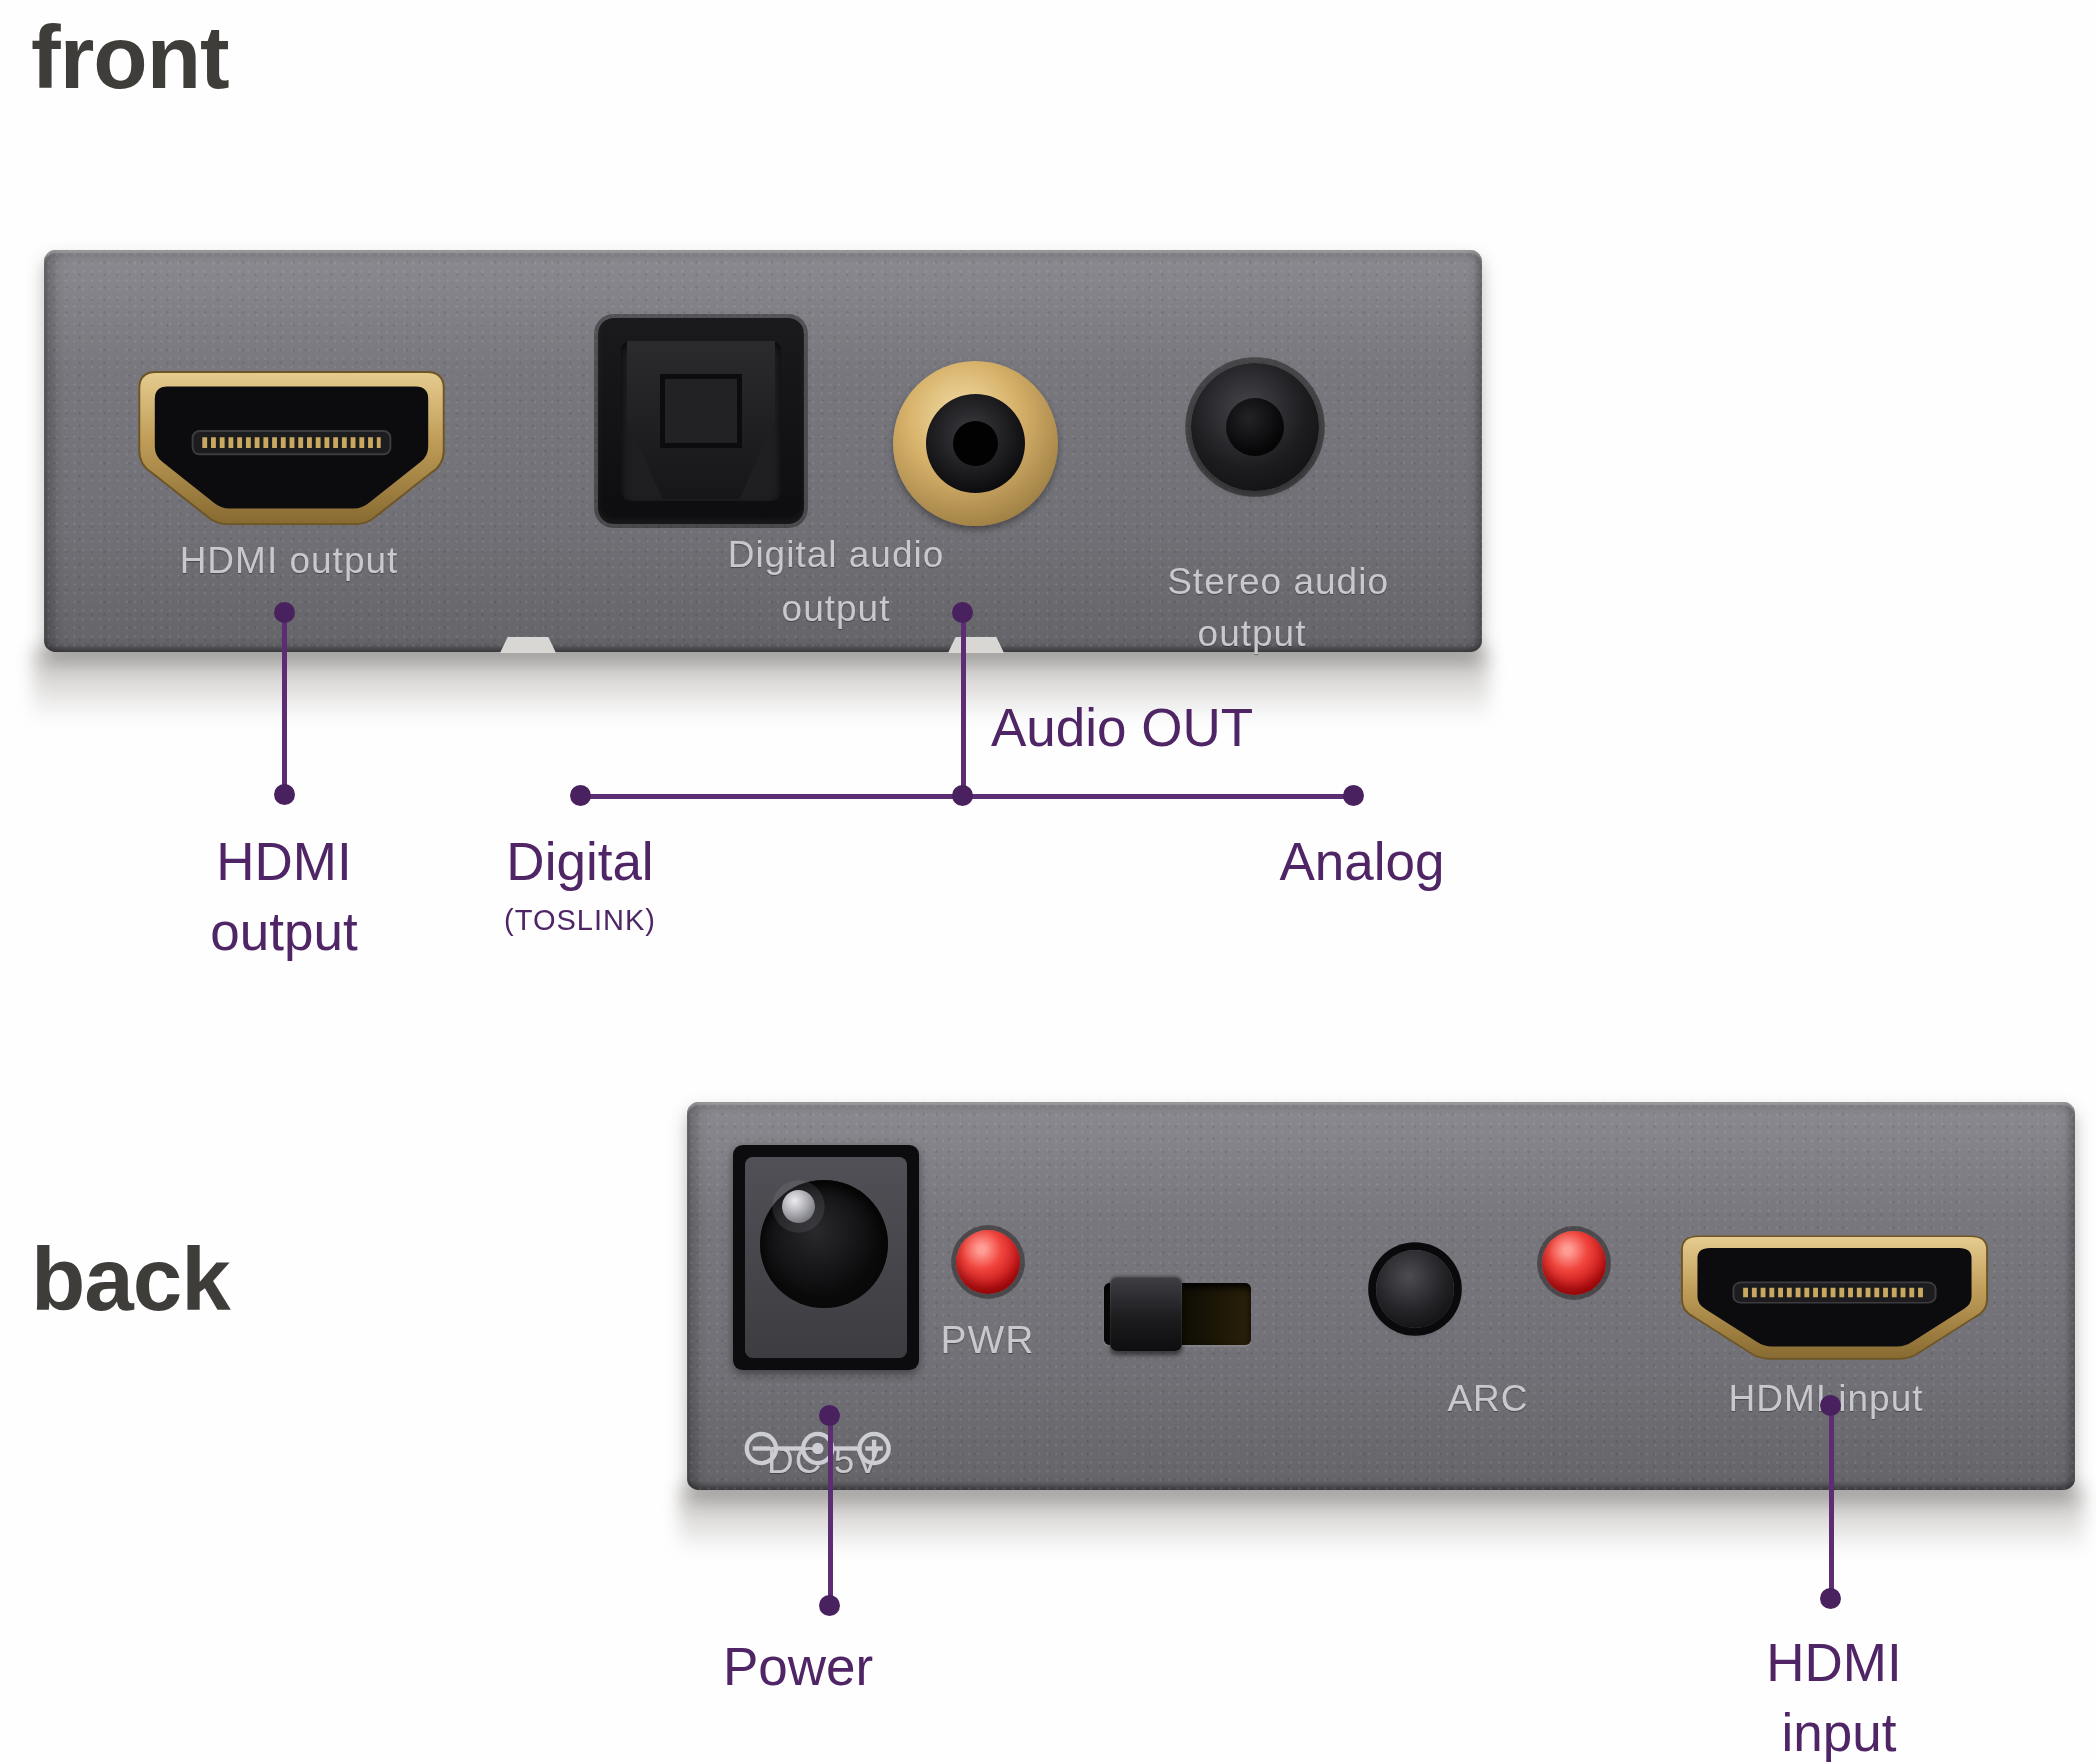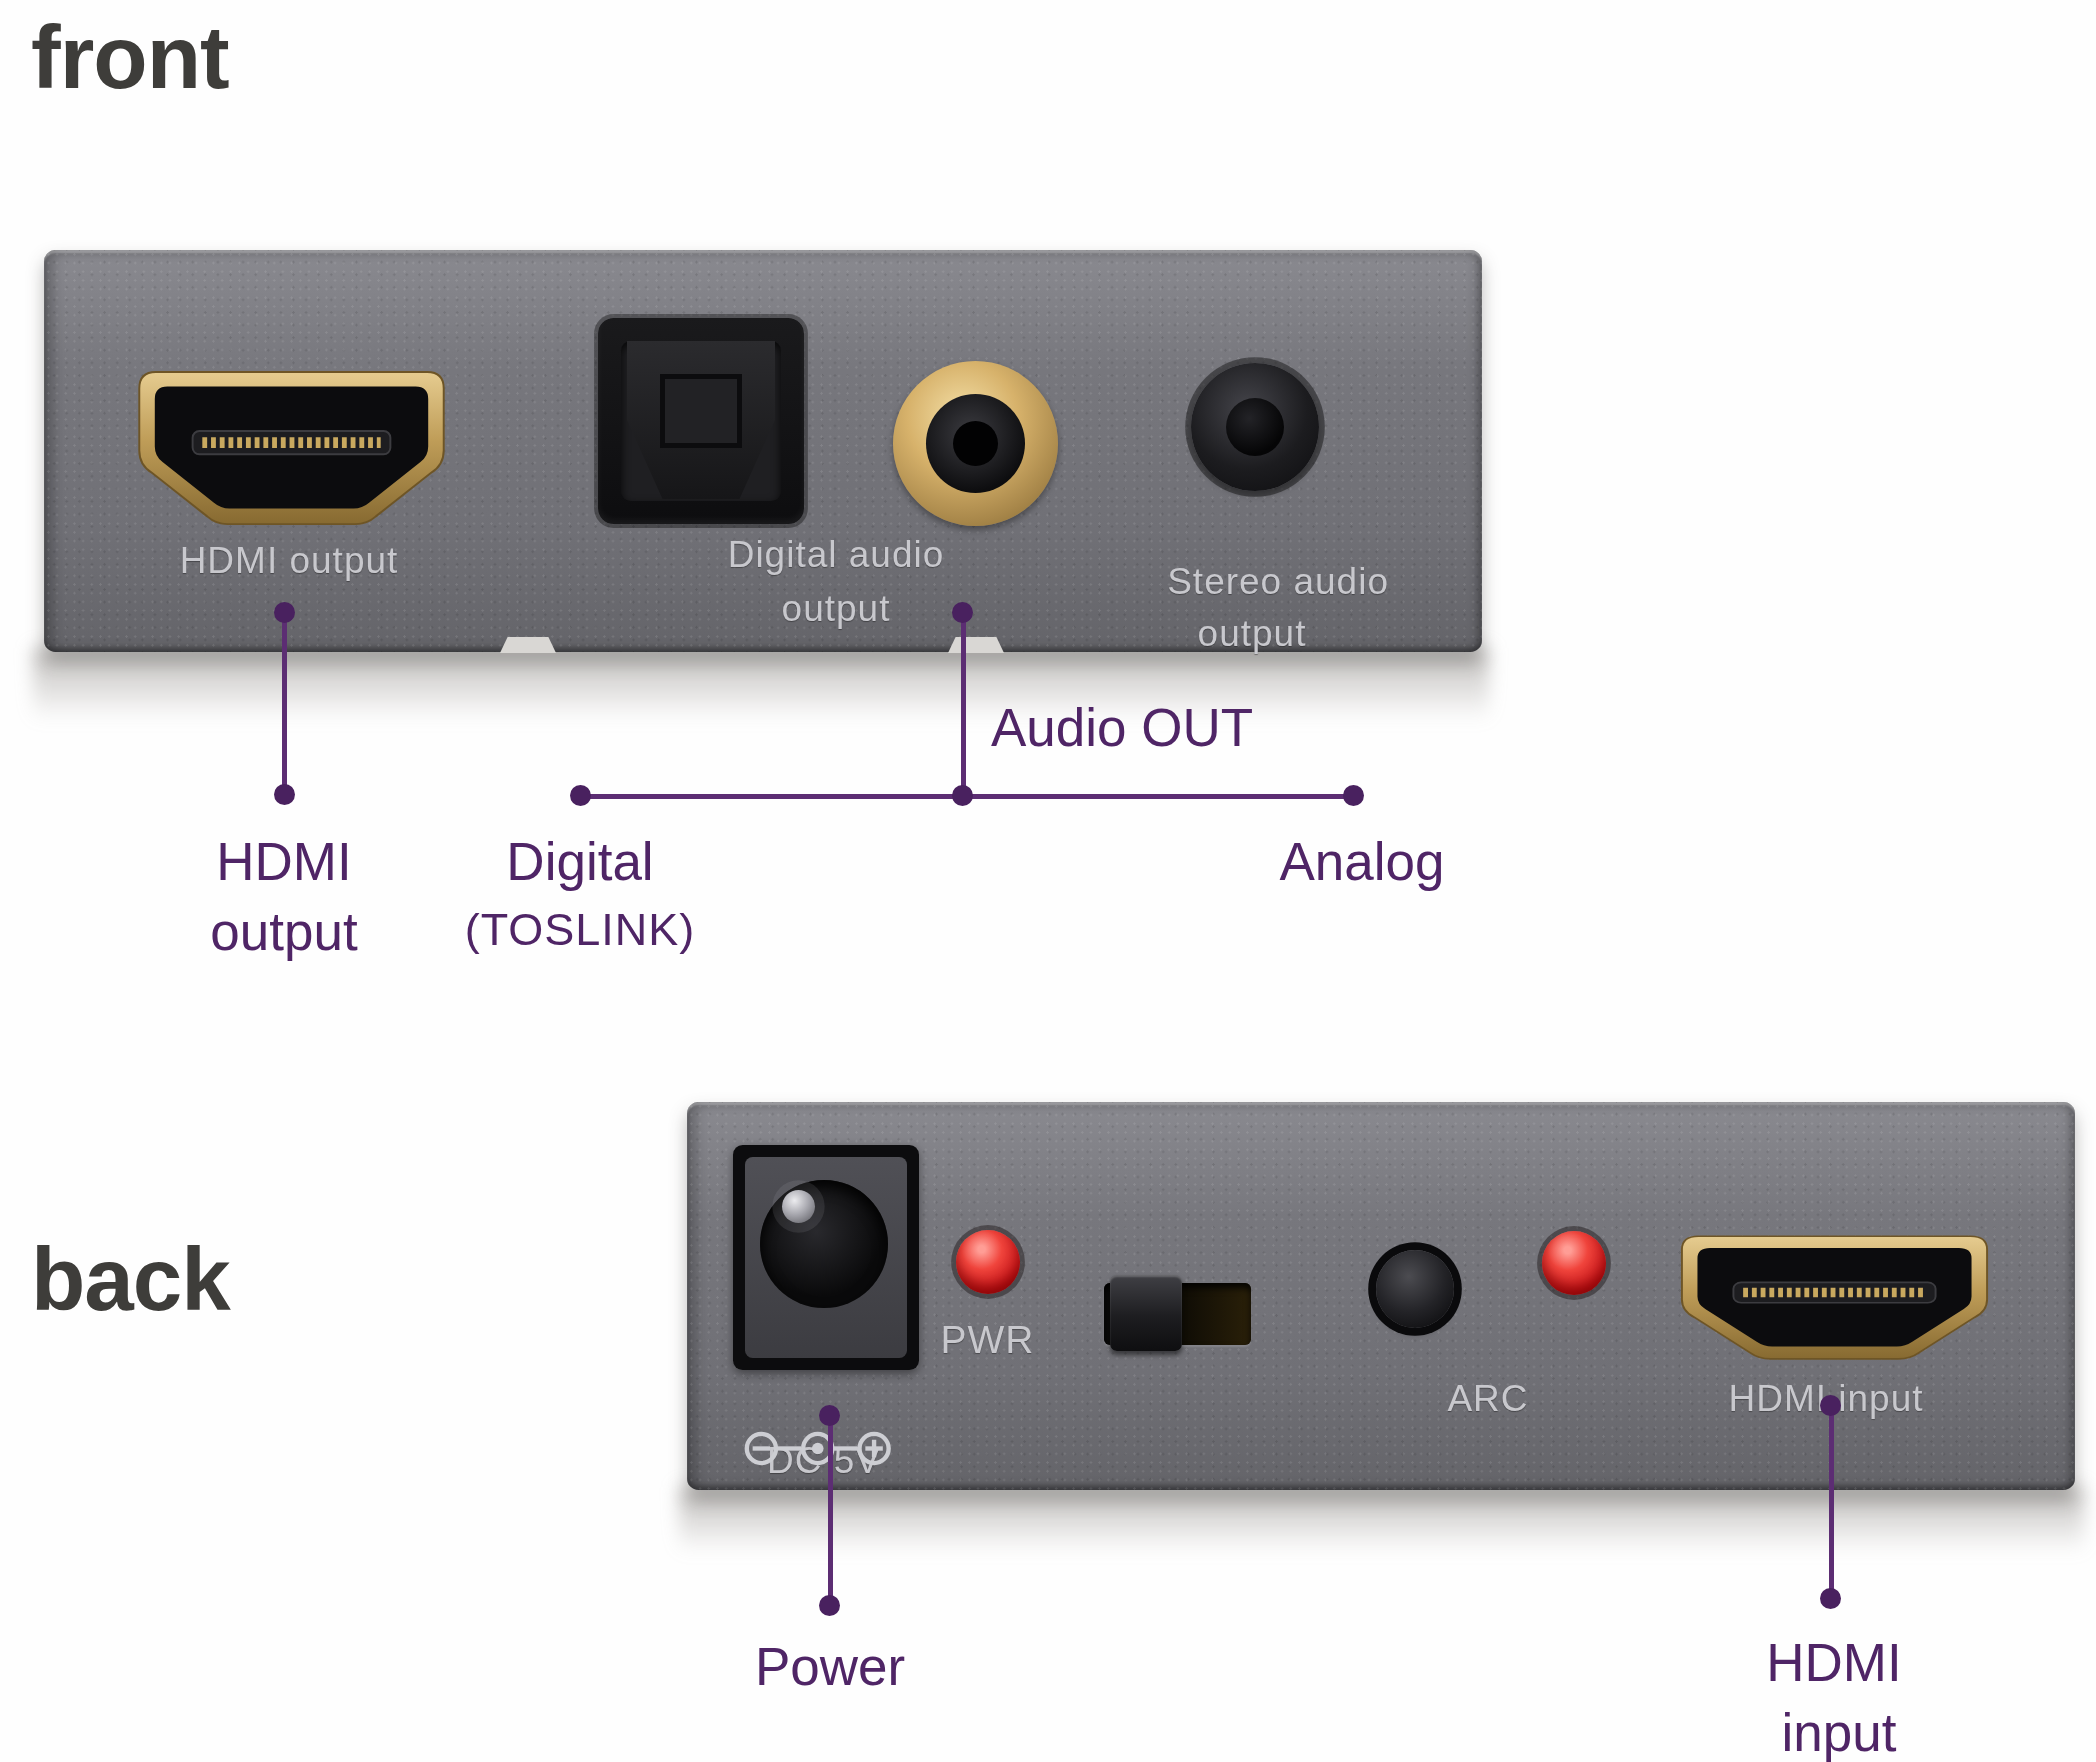--- a/index.html
+++ b/index.html
@@ -107,21 +107,21 @@
   }
   
   .vline,.hline{position:absolute;background:#5c2d73;}
   .vline{width:4.9px;}
   .hline{height:4.9px;}
   .dot{position:absolute;width:21.3px;height:21.3px;border-radius:50%;background:#49215f;}
   .ann{
     position:absolute;width:388px;text-align:center;
     font-size:53px;color:#4f2566;letter-spacing:0px;
   }
-  .ann.paren{font-size:45px;letter-spacing:1px;}
+  .ann.paren{font-size:29px;letter-spacing:1px;}
 </style>
 </head>
 <body>
 
 <div id="canvas">
 
   <div class="heading" style="left:31px;top:5.8px;">front</div>
 
   <div class="haze" style="left:33px;top:648px;width:1456px;height:102px;"></div>
 
@@ -237,21 +237,21 @@
       <circle cx="138" cy="24" r="15"></circle>
         <line x1="129" y1="24" x2="147" y2="24"></line>
         <line x1="138" y1="15" x2="138" y2="33"></line>
     </g>
     <circle cx="80" cy="24" r="6" fill="#cdced3"></circle>
   </svg>
 
   <div class="vline" style="left:828px;top:1415px;height:190px;"></div>
   <div class="dot" style="left:819px;top:1405px;"></div>
   <div class="dot" style="left:819px;top:1595px;"></div>
-  <div class="ann" style="left:636px;top:1636px;">Power</div>
+  <div class="ann" style="left:604px;top:1636px;">Power</div>
 
   <div class="vline" style="left:1829px;top:1405px;height:192px;"></div>
   <div class="dot" style="left:1820px;top:1395px;"></div>
   <div class="dot" style="left:1820px;top:1588px;"></div>
   <div class="ann" style="left:1640px;top:1632px;">HDMI</div>
   <div class="ann" style="left:1645px;top:1702px;">input</div>
 
 </div>
 
 

